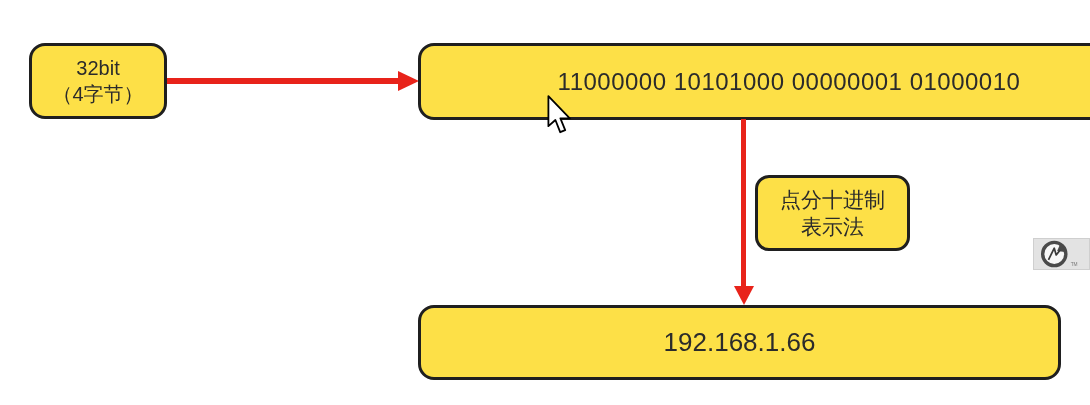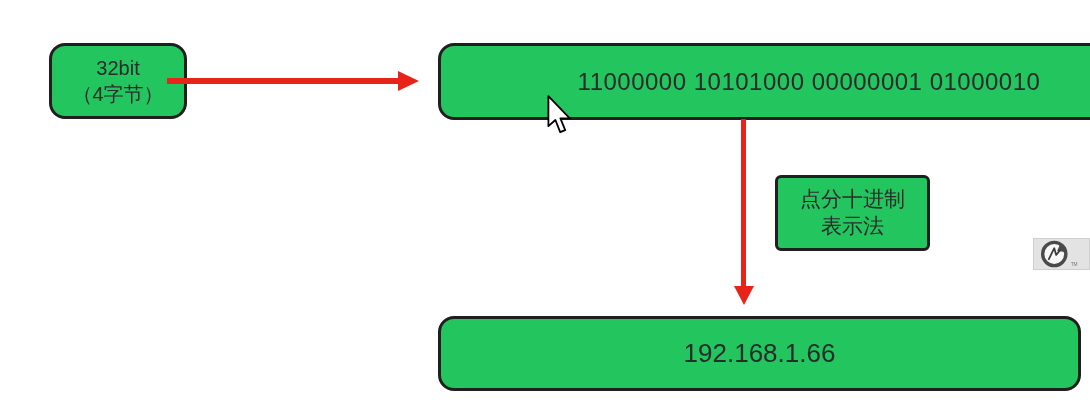--- a/index.html
+++ b/index.html
@@ -13,33 +13,32 @@
     background: #ffffff;
     overflow: hidden;
     color: var(--color-text, #2b2b2b);
   }
 
   
   .node {
     position: absolute;
     border: 3px solid var(--color-border, #1f1f1f);
     border-radius: 16px;
-    background: #22c55e;
+    background: #fde047;
     display: flex;
     flex-direction: column;
     align-items: center;
     justify-content: center;
     text-align: center;
     line-height: 1.3;
-    margin-left: 20px;
   }
   .node-bits   { left: 29px;  top: 43px;  width: 138px; height: 76px; font-size: 20px; }
   .node-binary { left: 418px; top: 43px;  width: 742px; height: 77px; font-size: 24px; letter-spacing: 0.5px; }
-  .node-label  { left: 755px; top: 175px; width: 155px; height: 76px; font-size: 21px; border-radius: 6px; font-family: Liberation Serif, serif; }
-  .node-decimal{ left: 418px; top: 316px; width: 643px; height: 75px; font-size: 26px; }
+  .node-label  { left: 755px; top: 175px; width: 155px; height: 76px; font-size: 21px; border-radius: 14px; }
+  .node-decimal{ left: 418px; top: 305px; width: 643px; height: 75px; font-size: 26px; }
 
   
   .arrow-line-h {
     position: absolute;
     left: 167px; top: 78px;
     width: 234px; height: 6px;
     background: var(--color-arrow, #e8231a);
   }
   .arrow-head-right {
     position: absolute;

